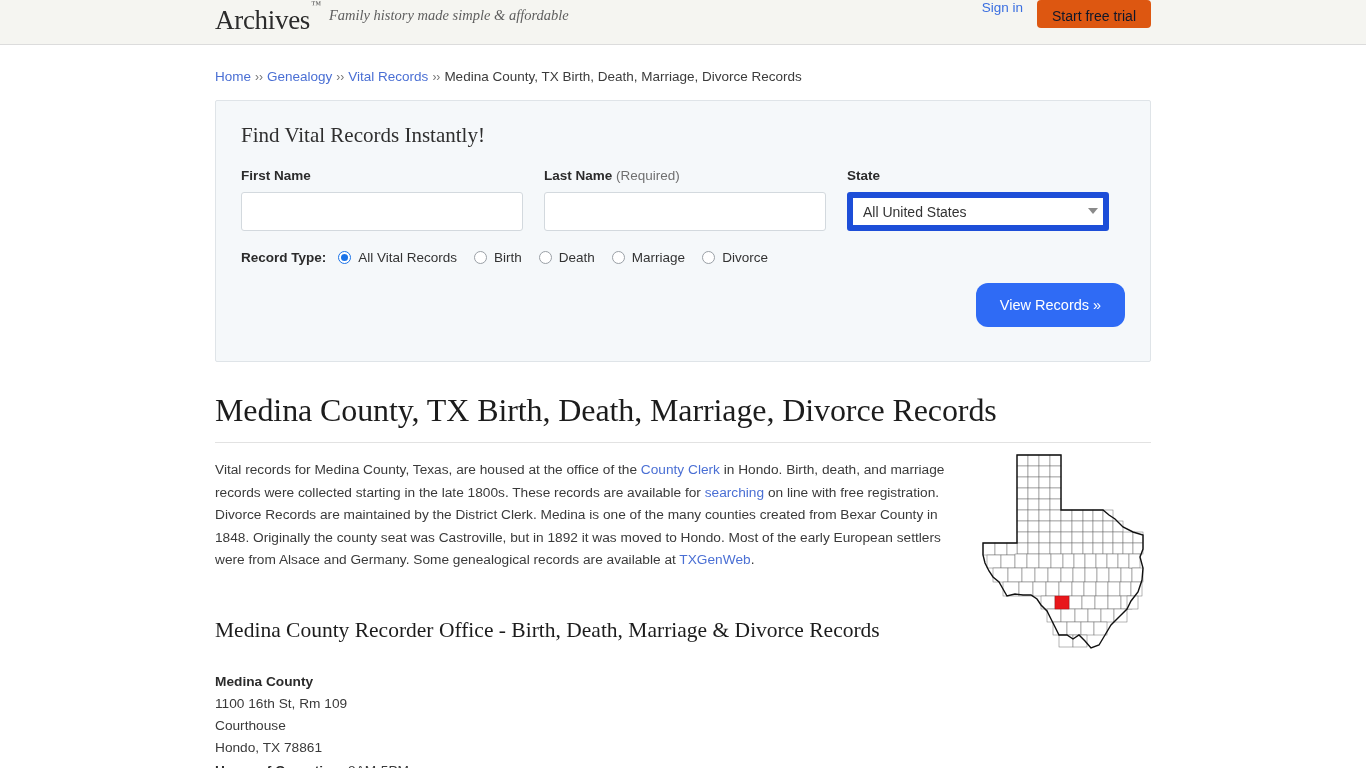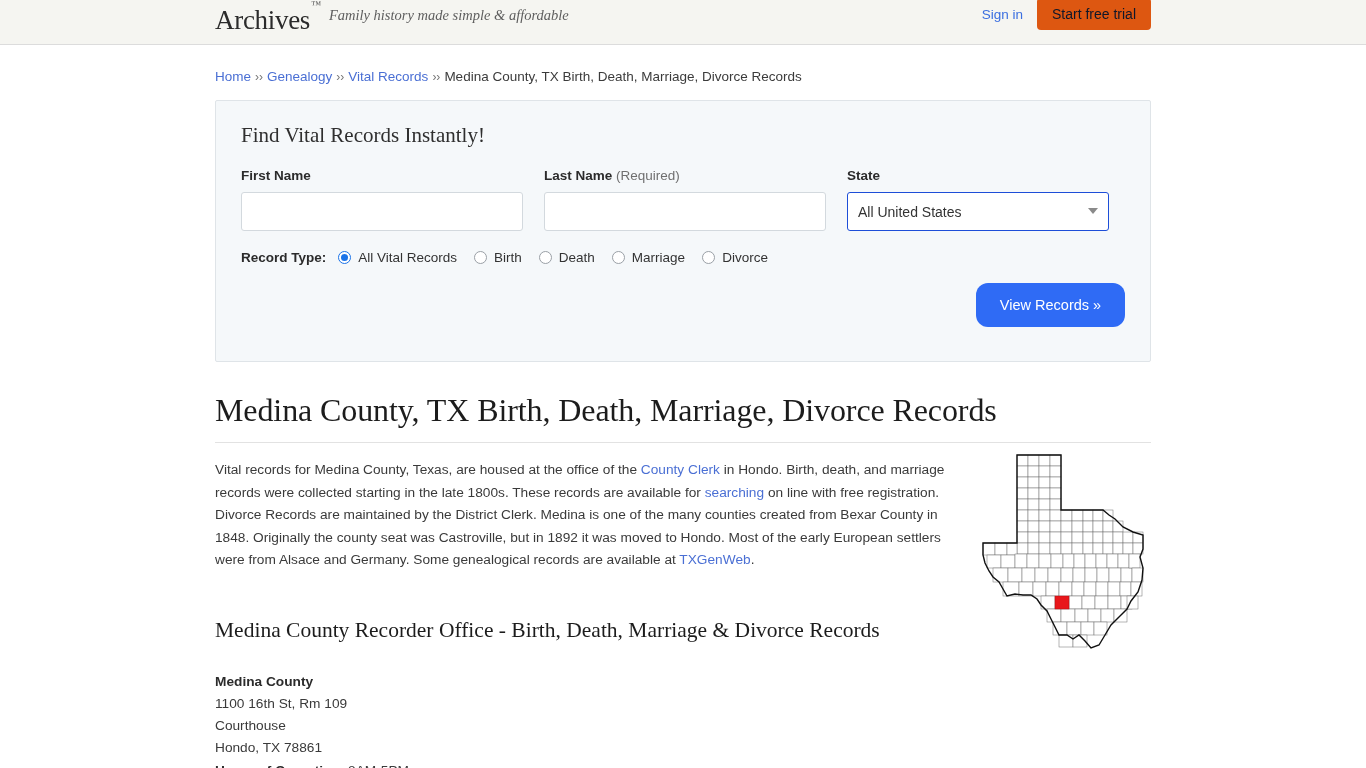--- a/index.html
+++ b/index.html
@@ -58,21 +58,20 @@
     font-size: 14.5px;
     color: #5e5e5e;
     margin-left: 9px;
   }
   .topbar-actions {
     position: absolute;
     right: 0;
     top: 0;
     height: 28px;
     display: flex;
-    align-items: center;
     gap: 14px;
   }
   .signin-link {
     color: #3b6fe0;
     font-size: 13.5px;
     text-decoration: none;
     cursor: pointer;
   }
   .trial-btn {
     background: #dd5711;
@@ -169,21 +168,21 @@
   }
   .select-wrap {
     position: relative;
     width: 100%;
     height: 39px;
   }
   .select-box {
     width: 100%;
     height: 39px;
     box-sizing: border-box;
-    border: 1px solid #1d4ed8;
+    border: 6px solid #1d4ed8;
     border-radius: 3px;
     background: #ffffff;
     font-size: 14px;
     padding: 0 28px 0 10px;
     display: flex;
     align-items: center;
     color: #333;
     cursor: pointer;
   }
   .select-caret {

